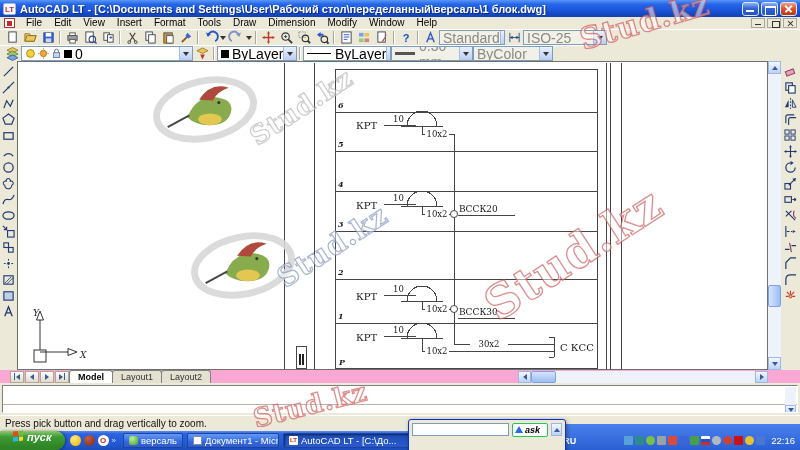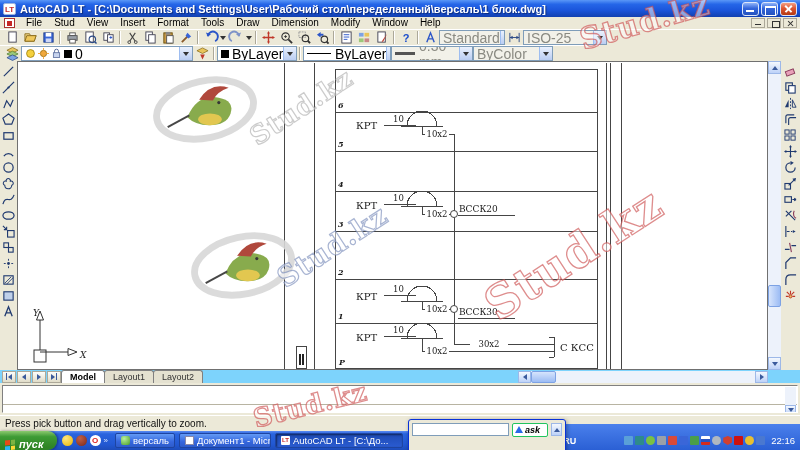--- a/index.html
+++ b/index.html
@@ -54,39 +54,39 @@
 .schem text{font-family:"DejaVu Serif",serif;fill:#1a1a1a}
 .rscroll{position:absolute;left:768px;top:61px;width:13px;height:309px;background:#EDF2FB;z-index:5}
 .sbtn{width:13px;height:13px;background:linear-gradient(180deg,#F4F8FE,#BDD2F8);border:1px solid #9DB8E8;display:flex;align-items:center;justify-content:center}
 .sb-dn{position:absolute;bottom:0}
 .sthumb{position:absolute;left:0;top:224px;width:13px;height:22px;background:linear-gradient(90deg,#D6E4FC,#9CBCF4);border:1px solid #7DA2E4;border-radius:2px}
 .tria{width:0;height:0;border-left:3.5px solid transparent;border-right:3.5px solid transparent}
 .tria.up{border-bottom:4.5px solid #3a5a9c}.tria.dn{border-top:4.5px solid #3a5a9c}
 .tril{width:0;height:0;border-top:3.5px solid transparent;border-bottom:3.5px solid transparent;border-right:4.5px solid #3a5a9c}
 .trir{width:0;height:0;border-top:3.5px solid transparent;border-bottom:3.5px solid transparent;border-left:4.5px solid #3a5a9c}
 
-.tabsrow{position:absolute;left:0;top:370px;width:800px;height:13px;background:#7dd3fc;display:flex;align-items:center;font-size:9px;padding-left:2px;z-index:5}
+.tabsrow{position:absolute;left:0;top:370px;width:800px;height:13px;background:#f9a8d4;display:flex;align-items:center;font-size:9px;padding-left:10px;z-index:5}
 .navb{width:14px;height:12px;border:1px solid #ACA899;background:linear-gradient(180deg,#FDFDFB,#E0DCC8);display:flex;align-items:center;justify-content:center;margin-right:1px;flex:none;gap:1px}
 .navbar{width:1.5px;height:7px;background:#3a5a9c}
 .tab{padding:0 8px;height:13px;line-height:13px;border:1px solid #808080;border-bottom:none;background:#E4E1D0;border-radius:3px 3px 0 0;margin-left:-1px;color:#333;flex:none}
 .tab.active{background:#fff;font-weight:bold;color:#000;z-index:2}
 .hscroll{position:absolute;left:518px;top:1px;width:250px;height:12px;background:#EDF2FB;display:flex;align-items:center}
 .hthumb{position:absolute;left:13px;top:0;width:25px;height:12px;background:linear-gradient(180deg,#D6E4FC,#9CBCF4);border:1px solid #7DA2E4;border-radius:2px}
 .hsb{width:13px;height:12px;background:linear-gradient(180deg,#F4F8FE,#BDD2F8);border:1px solid #9DB8E8;display:flex;align-items:center;justify-content:center;position:absolute;top:0}
 
 .cmd{position:absolute;left:0;top:383px;width:800px;height:32px;background:#ECE9D8;padding:2px;z-index:5}
 .cmdbox{width:100%;height:100%;background:#fff;border:1px solid;border-color:#808080 #fff #fff #808080;position:relative;font:10px/11px "DejaVu Sans Mono",monospace;color:#000;padding:1px 14px 1px 4px;white-space:pre;overflow:hidden}
 .cmdinput{position:absolute;left:0;bottom:0;width:100%;height:8px;border-top:1px solid #b8b4a2;background:#fff}
 .cmdsb{position:absolute;right:1px;top:1px;width:11px;height:28px;background:#EDF2FB}
 .cmdsb .sbtn{width:11px;height:10px}
 
 .statusbar{position:absolute;left:0;top:415px;width:800px;height:16px;background:#ECE9D8;border-top:1px solid #fff;font-size:10px;display:flex;align-items:center;padding-left:5px;color:#111;z-index:5}
 
 .taskbar{position:absolute;left:0;top:431px;width:800px;height:19px;background:linear-gradient(180deg,#5A8BF2 0%,#2A64DE 15%,#2258D2 70%,#1D4CBA 100%);display:flex;align-items:center;z-index:90}
-.startbtn{height:19px;padding:0 13px 0 5px;border-radius:0 9px 9px 0;background:linear-gradient(180deg,#8CC96F 0%,#3E9B35 30%,#2F8426 85%);color:#fff;font:bold italic 11px "Liberation Sans",sans-serif;display:flex;align-items:flex-end;gap:4px;box-shadow:1px 0 3px rgba(0,0,0,.45);flex:none}
+.startbtn{height:19px;padding:0 13px 0 13px;border-radius:0 9px 9px 0;background:linear-gradient(180deg,#8CC96F 0%,#3E9B35 30%,#2F8426 85%);color:#fff;font:bold italic 11px "Liberation Sans",sans-serif;display:flex;align-items:flex-start;gap:4px;box-shadow:1px 0 3px rgba(0,0,0,.45);flex:none}
 .xpflag{width:10px;height:10px;position:relative;flex:none;transform:skewY(-6deg)}
 .xpflag i{position:absolute;width:4.5px;height:4.5px}
 .xpflag .f1{left:0;top:0;background:#E64A19}.xpflag .f2{right:0;top:0;background:#7CB342}
 .xpflag .f3{left:0;bottom:0;background:#29B6F6}.xpflag .f4{right:0;bottom:0;background:#FDD835}
 .ql{display:flex;gap:3px;margin:0 5px;align-items:center;flex:none}
 .qlic{width:11px;height:11px;border-radius:50%;flex:none}
 .ql1{background:radial-gradient(circle at 35% 30%,#ffe680,#e8b400)}
 .ql2{background:radial-gradient(circle at 35% 30%,#c06048,#7a2818)}
 .ql3{background:#fff;color:#d22;font:bold 8px/11px "Liberation Sans",sans-serif;text-align:center}
 .qlmore{color:#cfe0ff;font-size:8px;flex:none}
@@ -135,21 +135,21 @@
       <span class="wb close">
           <i class="xbar a"></i>
           <i class="xbar b"></i>
         </span>
     </span>
   </div>
 
   <div class="menubar">
     <span class="doc-ic"></span>
     <span class="mi">File</span>
-    <span class="mi">Stud</span>
+    <span class="mi">Edit</span>
     <span class="mi">View</span>
     <span class="mi">Insert</span>
     <span class="mi">Format</span>
     <span class="mi">Tools</span>
     <span class="mi">Draw</span>
     <span class="mi">Dimension</span>
     <span class="mi">Modify</span>
     <span class="mi">Window</span>
     <span class="mi">Help</span>
     <span class="mwbs">

